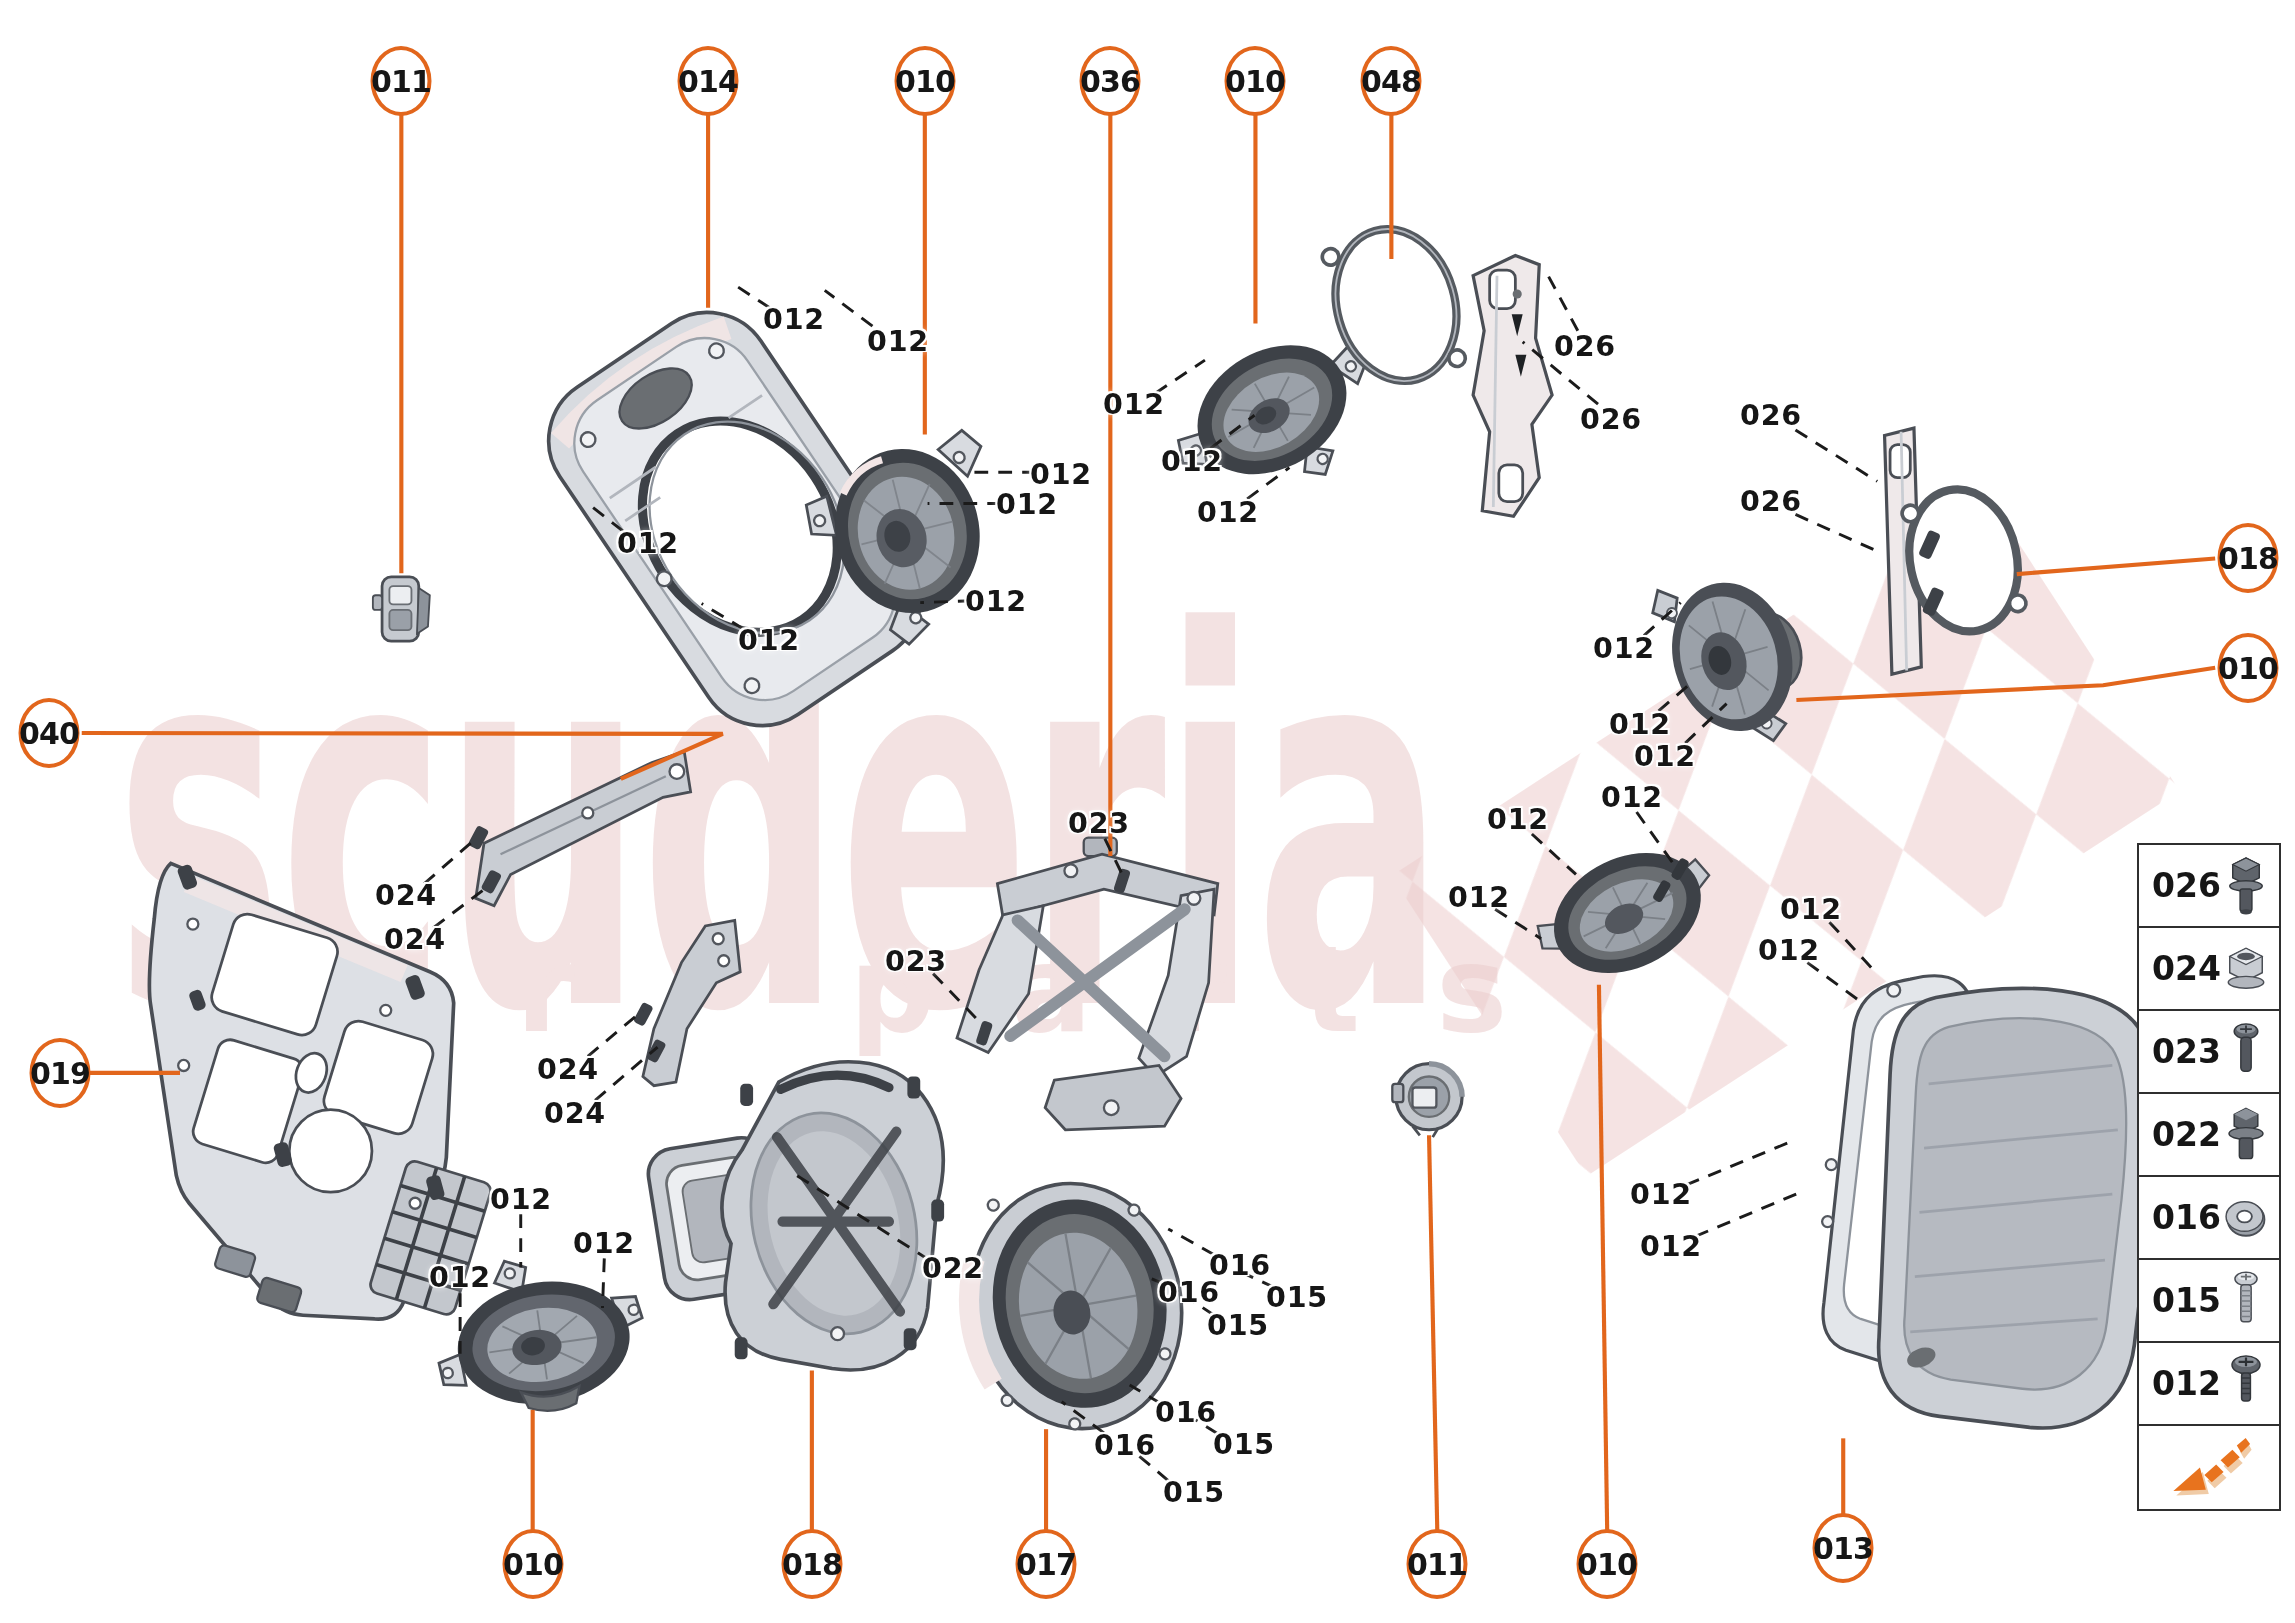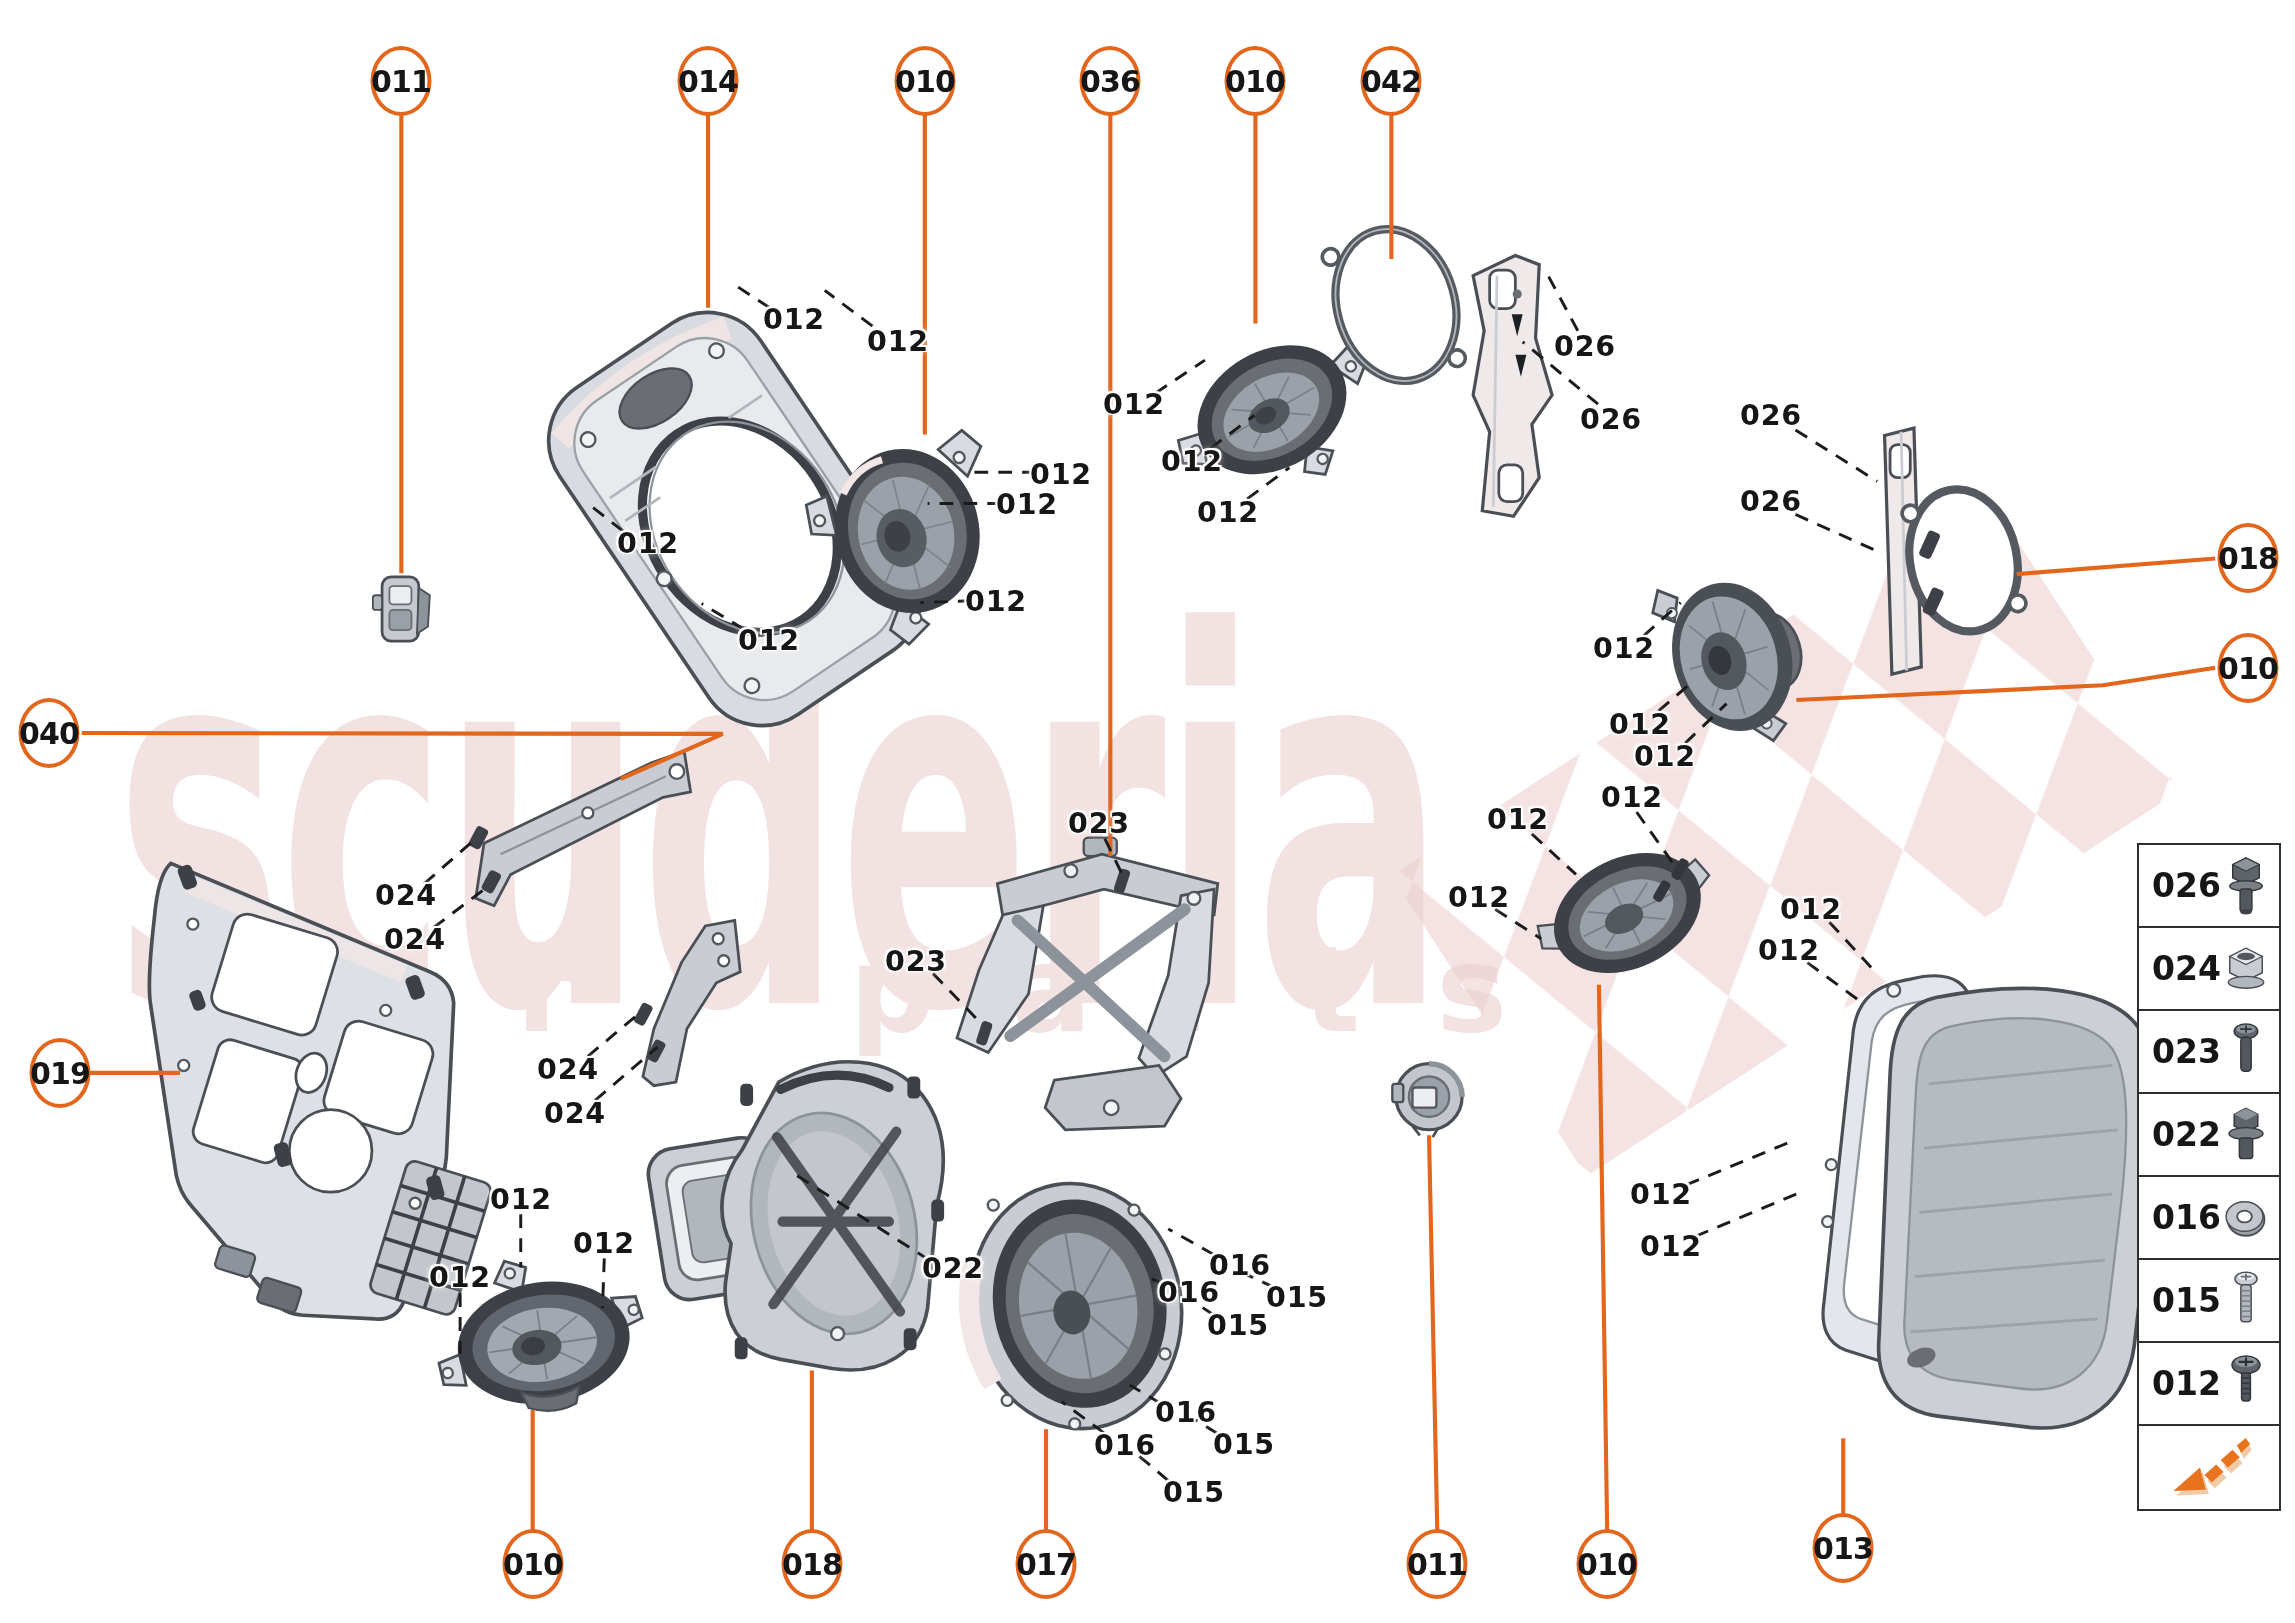--- a/index.html
+++ b/index.html
@@ -467,21 +467,21 @@
       <div class="plabel" style="left: 521px; top: 1199px;">012</div>
       <div class="plabel" style="left: 604px; top: 1243px;">012</div>
       <div class="plabel" style="left: 460px; top: 1277px;">012</div>
     </div>
 <div id="callouts">
       <div class="callout" style="left: 401px; top: 81px;">011</div>
       <div class="callout" style="left: 708px; top: 81px;">014</div>
       <div class="callout" style="left: 925px; top: 81px;">010</div>
       <div class="callout" style="left: 1110px; top: 81px;">036</div>
       <div class="callout" style="left: 1255px; top: 81px;">010</div>
-      <div class="callout" style="left: 1391px; top: 81px;">042</div>
+      <div class="callout" style="left: 1391px; top: 81px;">048</div>
       <div class="callout" style="left: 2248px; top: 558px;">018</div>
       <div class="callout" style="left: 2248px; top: 668px;">010</div>
       <div class="callout" style="left: 49px; top: 733px;">040</div>
       <div class="callout" style="left: 60px; top: 1073px;">019</div>
       <div class="callout" style="left: 533px; top: 1564px;">010</div>
       <div class="callout" style="left: 812px; top: 1564px;">018</div>
       <div class="callout" style="left: 1046px; top: 1564px;">017</div>
       <div class="callout" style="left: 1437px; top: 1564px;">011</div>
       <div class="callout" style="left: 1607px; top: 1564px;">010</div>
       <div class="callout" style="left: 1843px; top: 1548px;">013</div>

